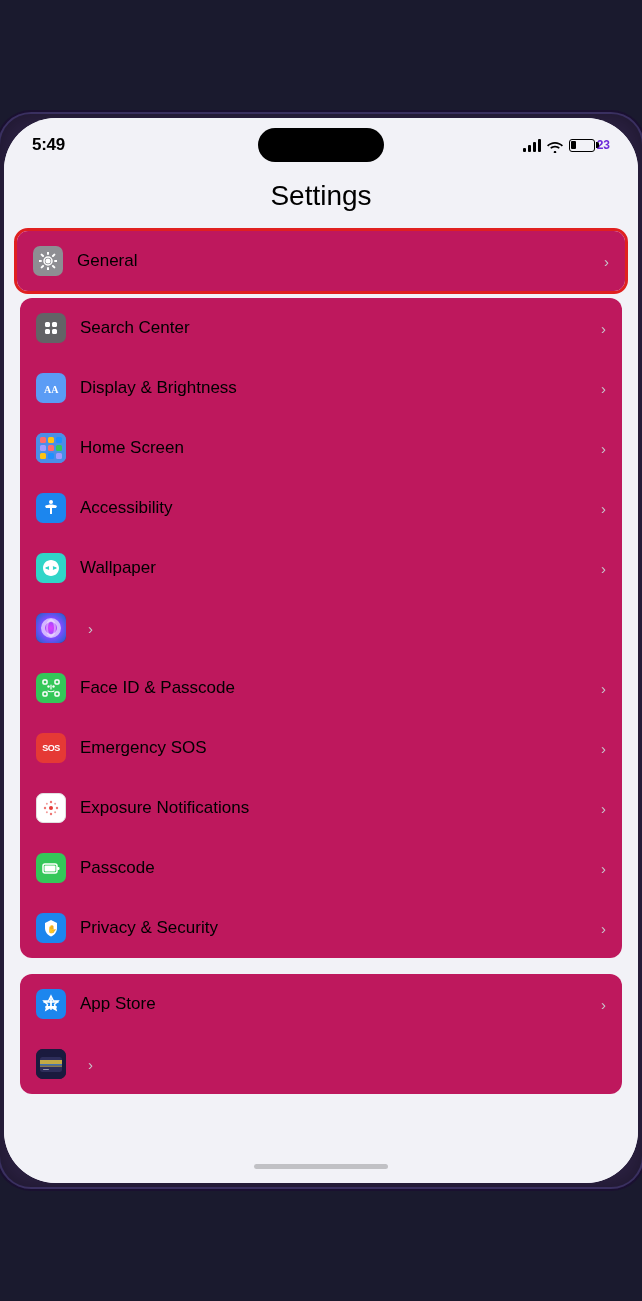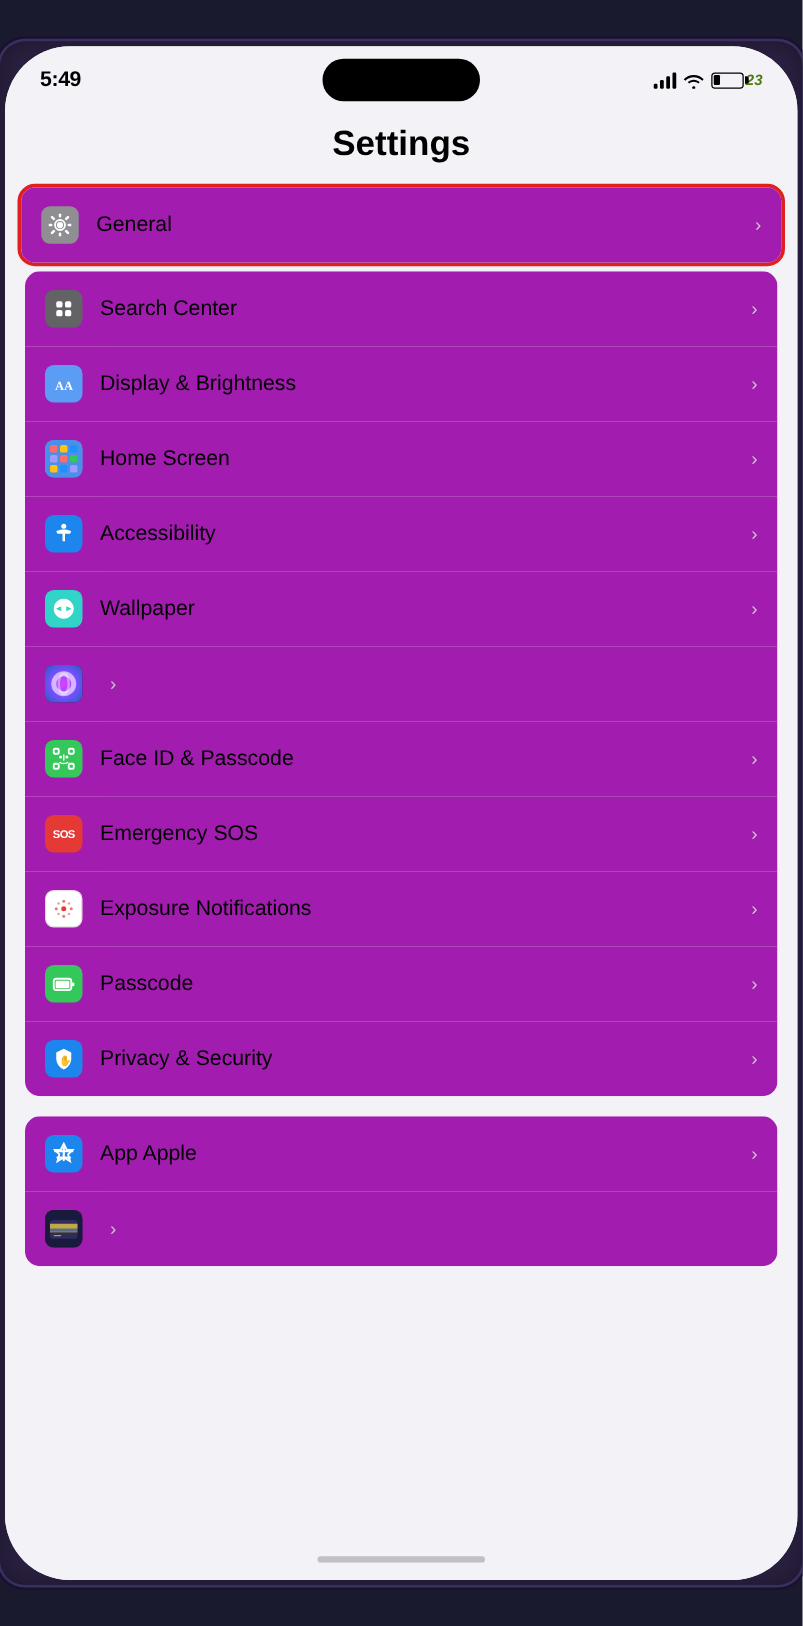--- a/index.html
+++ b/index.html
@@ -8,23 +8,23 @@
       background: #1a1a2e;
       display: flex;
       justify-content: center;
       align-items: center;
       min-height: 100vh;
       font-family: -apple-system, BlinkMacSystemFont, 'SF Pro Display', 'Helvetica Neue', sans-serif;
     }
 
     .phone-frame {
       width: 642px;
-      height: 1235px;
+      height: 1073px;
       background: #2a2040;
-      border-radius: 20px;
+      border-radius: 31px;
       position: relative;
       box-shadow: 0 0 0 2px #3a3060, 0 0 0 4px #1a1030, inset 0 0 20px rgba(0,0,0,0.3);
       overflow: hidden;
       display: flex;
       flex-direction: column;
     }
 
     
     .phone-frame::before {
       content: '';
@@ -149,57 +149,56 @@
     }
     .battery-fill {
       height: 100%;
       width: 23%;
       background: #000;
       border-radius: 1px;
     }
     .battery-text {
       font-size: 12px;
       font-weight: 600;
-      color: #4d7c0f;
-      font-style: italic;
+      color: #6d28d9;
     }
 
     
     .content {
       flex: 1;
       overflow-y: auto;
       background: #f2f2f7;
     }
     .content::-webkit-scrollbar { display: none; }
 
     
     .page-title {
       font-size: 28px;
-      font-weight: 700;
+      font-weight: 400;
       color: #000;
       padding: 8px 24px 16px;
       text-align: center;
     }
 
     
     .settings-group {
       background: #fff;
       border-radius: 12px;
       margin: 0 16px 16px;
       overflow: hidden;
     }
 
     .settings-row {
       display: flex;
       align-items: center;
       padding: 0 16px;
       height: 60px;
       position: relative;
       cursor: pointer;
-      background: #a21caf;
+      background: #be185d;
     }
 
     .settings-row:not(:last-child)::after {
       content: '';
       position: absolute;
       bottom: 0;
       left: 62px;
       right: 0;
       height: 0.5px;
       background: #c6c6c8;
@@ -476,21 +475,21 @@
       <div class="settings-group">
 
         <div class="settings-row">
           <div class="icon-wrap ic-appstore">
             <svg width="20" height="20" viewBox="0 0 20 20" fill="white">
               <path d="M10 2L12.5 7H17L13.5 10.5L15 16L10 13L5 16L6.5 10.5L3 7H7.5Z" fill="none" stroke="white" stroke-width="1.5"></path>
               <path d="M5 13H15M10 5V15" stroke="white" stroke-width="1.8" stroke-linecap="round"></path>
               <path d="M3 8L17 8" stroke="white" stroke-width="1.5" stroke-linecap="round"></path>
             </svg>
           </div>
-          <span class="row-label">App Apple</span>
+          <span class="row-label">App Store</span>
           <span class="chevron">›</span>
         </div>
 
         <div class="settings-row">
           <div class="icon-wrap" style="background: #1a1a3e; overflow: hidden; padding: 0;">
             <svg width="30" height="30" viewBox="0 0 30 30">
               <rect width="30" height="30" fill="#1a1a3e"></rect>
               <rect x="4" y="8" width="22" height="15" rx="2.5" fill="#2d2d5a"></rect>
               <rect x="4" y="11" width="22" height="4" fill="#e8c840" opacity="0.8"></rect>
               <rect x="4" y="15" width="22" height="1.5" fill="#4a90d9" opacity="0.7"></rect>

